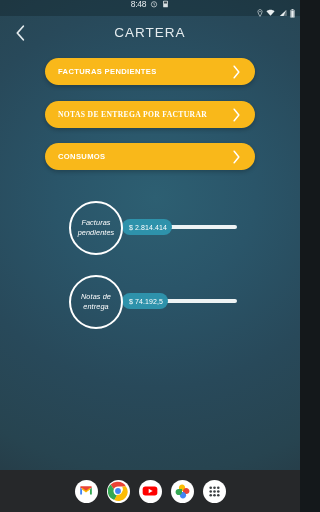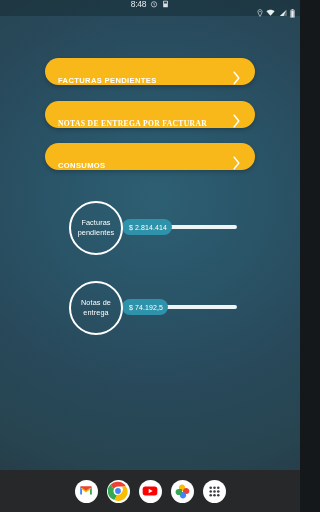--- a/index.html
+++ b/index.html
@@ -98,21 +98,21 @@
 
   
   .menu-button {
     position: absolute;
     left: 45px;
     width: 210px;
     height: 27px;
     border-radius: 14px;
     background: #f9b81a;
     display: flex;
-    align-items: flex-end;
+    align-items: center;
     padding: 0 13px;
     cursor: pointer;
     box-shadow: 0 2px 4px rgba(0,0,0,0.22);
     border: none;
   }
   .menu-button .mb-label {
     color: #ffffff;
     font-size: 7.6px;
     letter-spacing: 0.35px;
     font-weight: bold;
@@ -131,21 +131,21 @@
   #menu-button-2 { top: 143px; gap: 40px; }
 
   
   .chart-row {
     position: absolute;
     left: 0;
     width: 300px;
     height: 56px;
   }
   #chart-row-0 { top: 200px; }
-  #chart-row-1 { top: 280px; padding-left: 20px; }
+  #chart-row-1 { top: 274px; padding-left: 20px; }
 
   .bar-track {
     position: absolute;
     left: 122px;
     top: 25px;
     width: 115px;
     height: 4px;
     background: #eef3f4;
     border-radius: 2px;
   }
@@ -182,20 +182,21 @@
     text-align: center;
     cursor: pointer;
     z-index: 4;
   }
   .node-circle .node-label {
     color: #ffffff;
     font-size: 7.3px;
     line-height: 10px;
     letter-spacing: 0.1px;
     padding: 0 3px;
+    font-style: italic;
   }
 
   
   #dock {
     position: absolute;
     left: 0; bottom: 0;
     width: 300px;
     height: 42px;
     background: #26282a;
     display: flex;
@@ -248,20 +249,28 @@
         <path d="M20 1.5v17h-7.5z" fill="#5d6f77"></path>
       </svg>
       <svg class="sicon" width="5" height="9" viewBox="0 0 12 24">
         <rect x="4" y="0.6" width="4" height="2" rx="0.6" fill="#e9eef0"></rect>
         <rect x="1" y="2.4" width="10" height="20.6" rx="1.6" fill="none" stroke="#e9eef0" stroke-width="1.6"></rect>
         <rect x="2.6" y="4" width="6.8" height="17.4" rx="0.8" fill="#e9eef0"></rect>
       </svg>
     </div>
   </div>
 
+  <div id="title-bar">
+    <div id="back-button">
+      <svg width="11" height="16" viewBox="0 0 12 20">
+        <path d="M9.5 1.6 2 10l7.5 8.4" fill="none" stroke="#e4ebee" stroke-width="2.2" stroke-linecap="round" stroke-linejoin="round"></path>
+      </svg>
+    </div>
+    <div id="page-title">CARTERA</div>
+  </div>
 
   <div class="menu-button" id="menu-button-0">
     <span class="mb-label">FACTURAS PENDIENTES</span>
     <span class="mb-chevron">
       <svg width="9" height="14" viewBox="0 0 10 18">
         <path d="M2 1.5 8 9l-6 7.5" fill="none" stroke="#ffffff" stroke-width="1.9" stroke-linecap="round" stroke-linejoin="round"></path>
       </svg>
     </span>
   </div>
 

